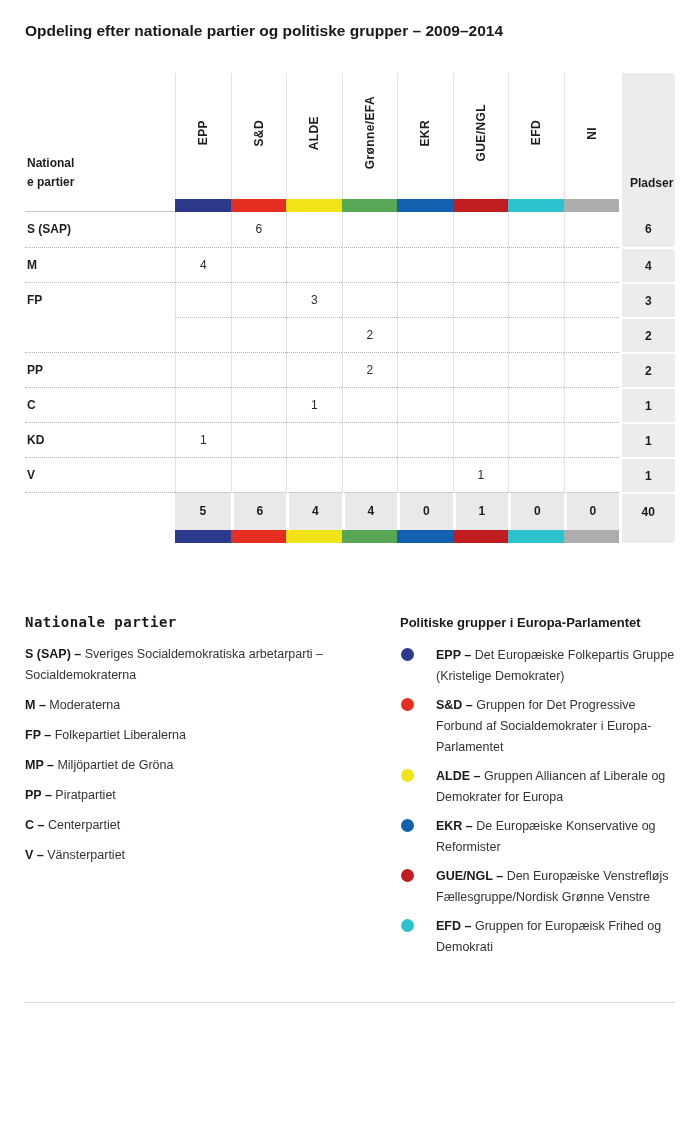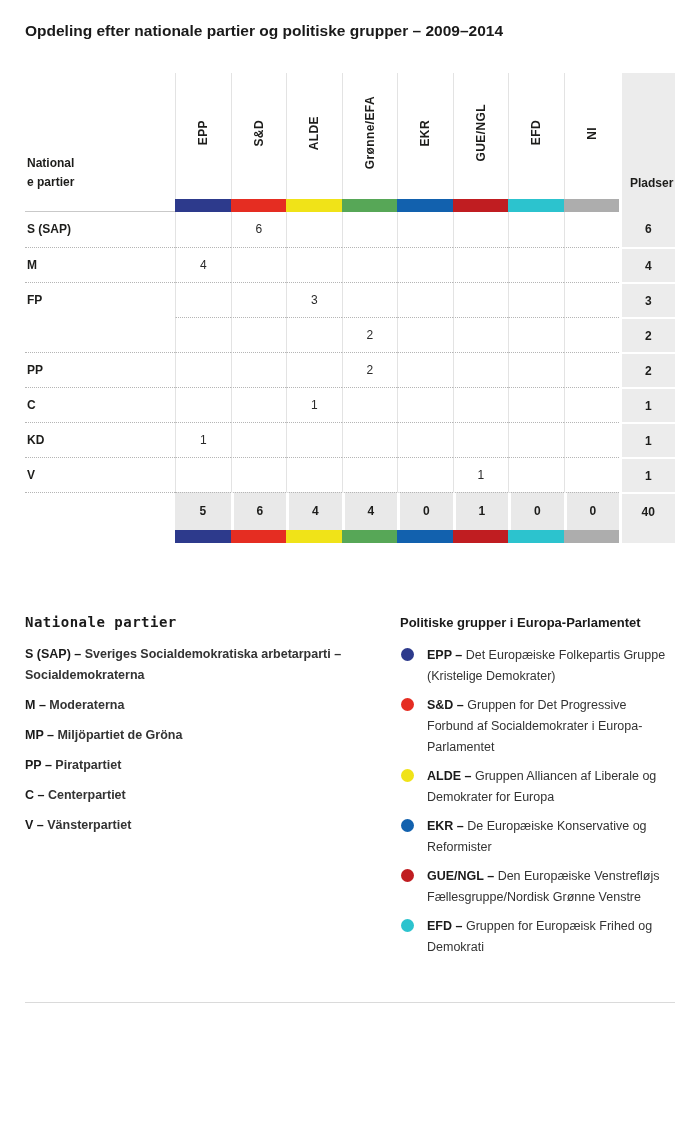--- a/index.html
+++ b/index.html
@@ -27,25 +27,25 @@
   .dot{border-top:1px dotted #b5b5b5;}
   .wdot{border-top:2px solid #fff;}
   .tot{background:#e9e9e9;font-weight:bold;text-align:center;line-height:37px;}
   .gapl{border-left:3px solid #fff;}
   .tot-pl{font-weight:bold;text-align:center;line-height:37px;}
 
   
   .legends{display:flex;margin-top:71px;min-height:328px;align-items:flex-start;}
   .legend-parties{width:375px;flex:none;}
   .legend-parties h3{font-family:"DejaVu Sans Mono",monospace;font-size:14px;font-weight:bold;letter-spacing:.5px;margin:0 0 14px;color:#1a1a1a;}
-  .p-item{margin:0 0 9px;font-size:12.5px;line-height:21px;width:350px;color:#333;font-weight:bold;}
+  .p-item{margin:0 0 9px;font-size:12.5px;line-height:21px;width:350px;color:#333;}
   .p-item b{color:#1a1a1a;}
   .legend-groups{flex:1;}
   .legend-groups h3{font-size:13px;font-weight:bold;margin:1px 0 15px;color:#1a1a1a;}
-  .g-item{display:flex;margin:0 0 8px;}
+  .g-item{display:flex;margin:0 0 8px;gap:9px;}
   .dotc{width:13px;height:13px;border-radius:50%;flex:none;margin:3px 13px 0 1px;}
   .g-item p{margin:0;font-size:12.5px;line-height:21px;width:248px;color:#333;}
   .g-item b{color:#1a1a1a;}
 
   
   hr{border:none;border-top:1px solid #dadada;margin:0;}
   .hr1{margin-top:36px;}
 </style>
 </head>
 <body>
@@ -197,20 +197,21 @@
       <div class="cell bar" style="grid-column:9;grid-row:12;background:#adadad"></div>
       <div class="cell pl" style="grid-column:11;grid-row:12"></div>
     </div>
 
   <div class="legends">
     <div class="legend-parties">
       <h3>Nationale partier</h3>
       <div id="party-list">
           <p class="p-item"><b>S (SAP) – </b>Sveriges Socialdemokratiska arbetarparti – Socialdemokraterna</p>
           <p class="p-item"><b>M – </b>Moderaterna</p>
+          <p class="p-item"><b>FP – </b>Folkepartiet Liberalerna</p>
           <p class="p-item"><b>MP – </b>Miljöpartiet de Gröna</p>
           <p class="p-item"><b>PP – </b>Piratpartiet</p>
           <p class="p-item"><b>C – </b>Centerpartiet</p>
           <p class="p-item"><b>V – </b>Vänsterpartiet</p>
         </div>
     </div>
     <div class="legend-groups">
       <h3>Politiske grupper i Europa-Parlamentet</h3>
       <div id="group-list">
           <div class="g-item">

